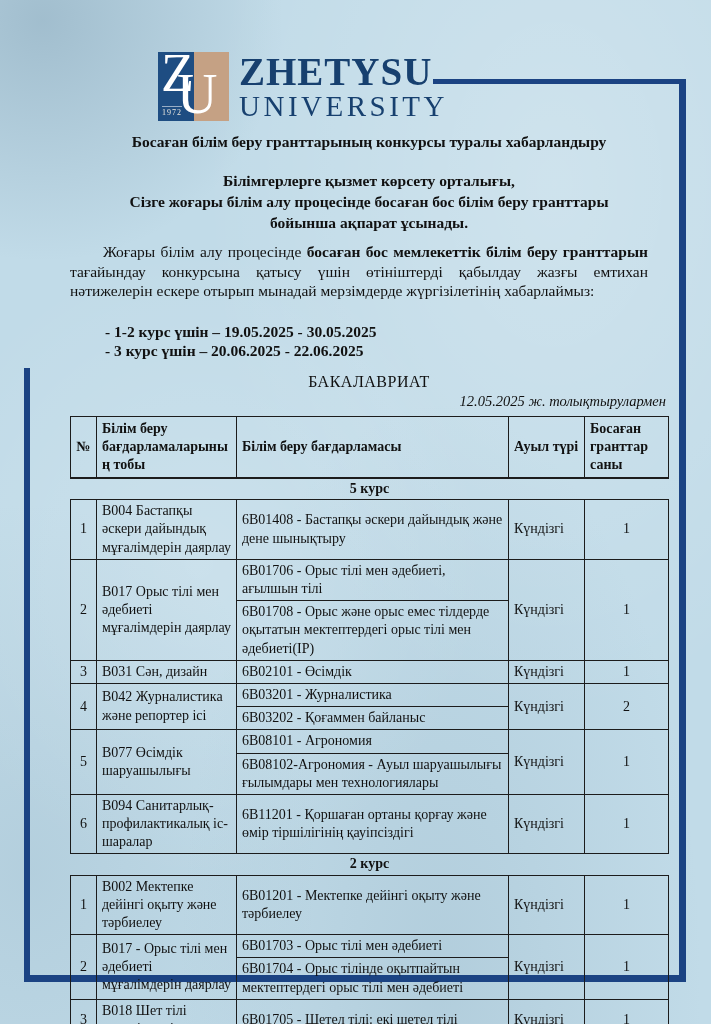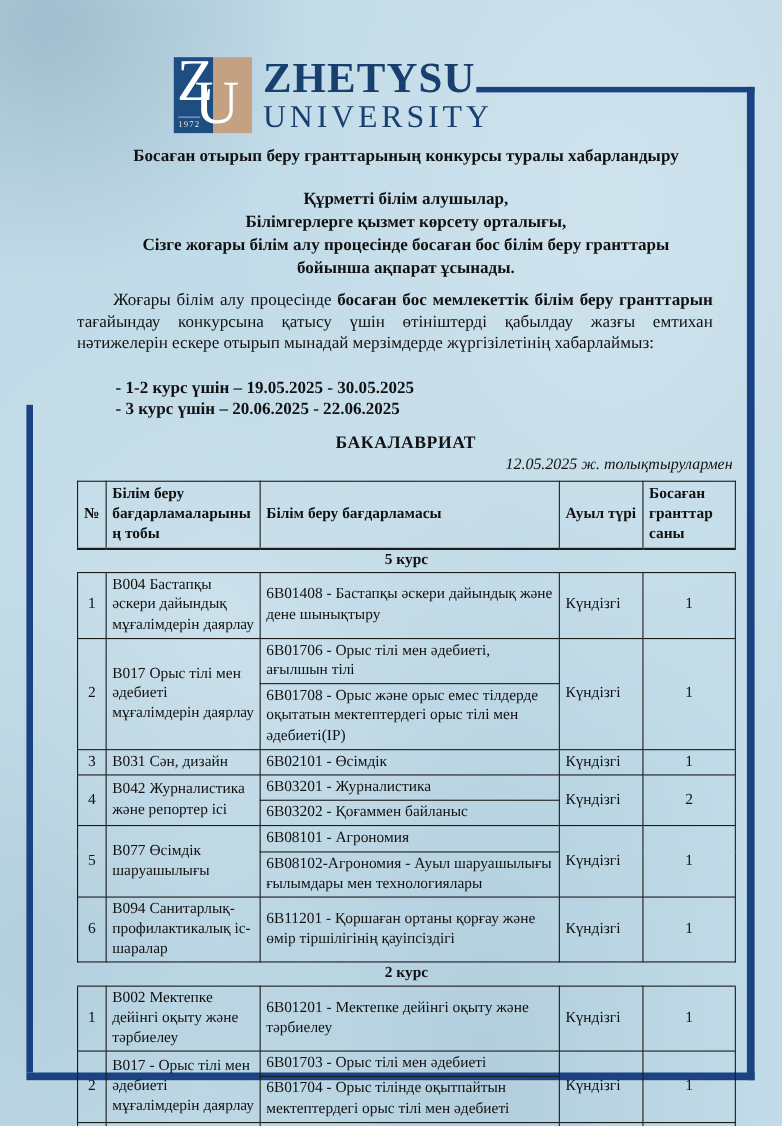--- a/index.html
+++ b/index.html
@@ -29,21 +29,21 @@
   .mono-year{position:absolute;left:4px;bottom:4px;font-size:8px;color:#ece7de;letter-spacing:1px;border-top:1px solid rgba(255,255,255,.55);padding-top:1px;}
   .uni-name{margin-left:10px;color:var(--brand-text,#17406f);}
   .uni-line1{font-size:39px;font-weight:bold;line-height:1;letter-spacing:1px;}
   .uni-line2{font-size:29px;line-height:1.05;letter-spacing:3.5px;}
 
   .content{position:absolute;left:70px;top:126px;width:598px;}
   .doc-title{padding-top:7px;text-align:center;font-weight:bold;font-size:15.5px;}
   .greeting{margin-top:19px;text-align:center;font-weight:bold;font-size:15.5px;line-height:21px;}
   .body-par{margin-top:9px;width:578px;text-align:justify;font-size:15.5px;line-height:19.5px;text-indent:33px;}
   .deadlines{margin-top:21px;padding-left:35px;font-weight:bold;font-size:15.5px;line-height:19px;}
-  .bachelor{margin-top:13px;text-align:center;font-weight:bold;font-size:16px;letter-spacing:.5px;}
+  .bachelor{margin-top:13px;text-align:center;font-weight:normal;font-size:16px;letter-spacing:.5px;}
   .rev-note{margin-top:2px;text-align:right;font-style:italic;font-size:14.5px;padding-right:2px;}
 
   table.grants{margin-top:6px;border-collapse:collapse;width:598px;font-size:14px;line-height:1.3;table-layout:fixed;}
   table.grants th,table.grants td{border:1px solid #1c1c1c;padding:2px 5px;vertical-align:middle;word-wrap:break-word;}
   table.grants th{font-weight:bold;text-align:left;border-bottom-width:2px;padding:3px 5px;}
   table.grants th.h-no{text-align:center;padding:3px 2px;}
   td.cell-no{text-align:center;}
   td.cell-group{text-align:left;}
   td.cell-program{text-align:left;}
   td.cell-mode{text-align:left;}
@@ -68,24 +68,23 @@
       <span class="mono-u">U</span>
       <span class="mono-year">1972</span>
     </div>
     <div class="uni-name">
       <div class="uni-line1">ZHETYSU</div>
       <div class="uni-line2">UNIVERSITY</div>
     </div>
   </div>
 
   <div class="content">
-    <div class="doc-title">Босаған отырып беру гранттарының конкурсы туралы хабарландыру</div>
+    <div class="doc-title">Босаған білім беру гранттарының конкурсы туралы хабарландыру</div>
 
     <div class="greeting">
-      <div>Құрметті білім алушылар,</div>
       <div>Білімгерлерге қызмет көрсету орталығы,</div>
       <div>Сізге жоғары білім алу процесінде босаған бос білім беру гранттары</div>
       <div>бойынша ақпарат ұсынады.</div>
     </div>
 
     <div class="body-par"><span>Жоғары білім алу процесінде </span><b>босаған бос мемлекеттік білім беру гранттарын</b><span> тағайындау конкурсына қатысу үшін өтініштерді қабылдау жазғы емтихан нәтижелерін ескере отырып мынадай мерзімдерде жүргізілетінің хабарлаймыз:</span></div>
 
     <div class="deadlines">
       <div>- 1-2 курс үшін – 19.05.2025 - 30.05.2025</div>
       <div>- 3 курс үшін – 20.06.2025 - 22.06.2025</div>

